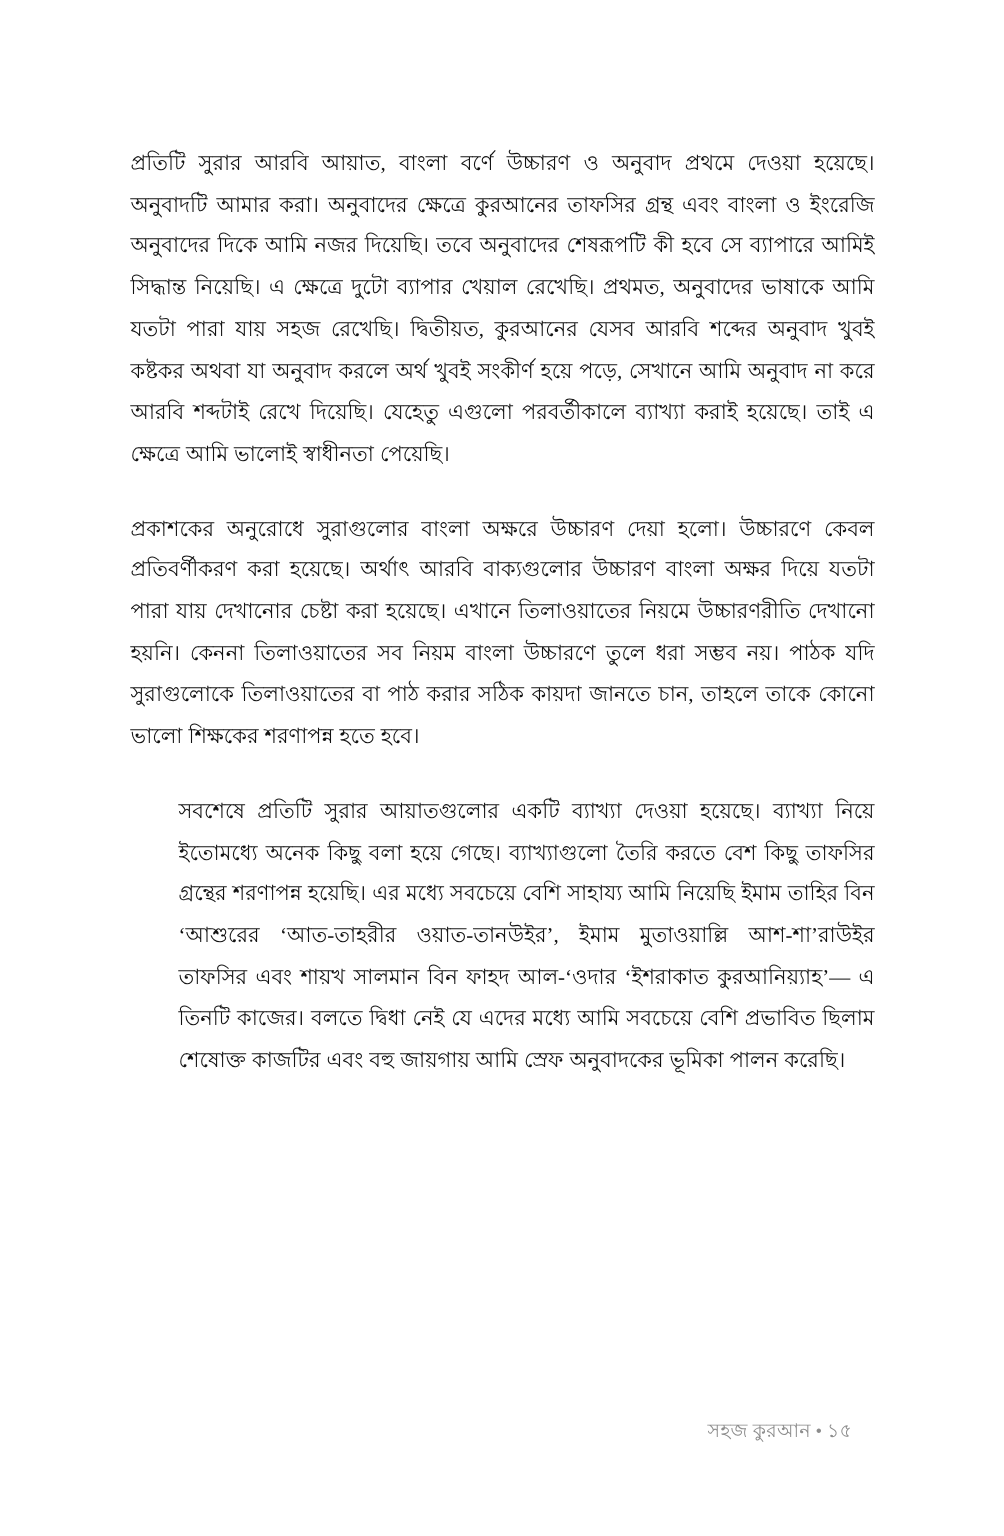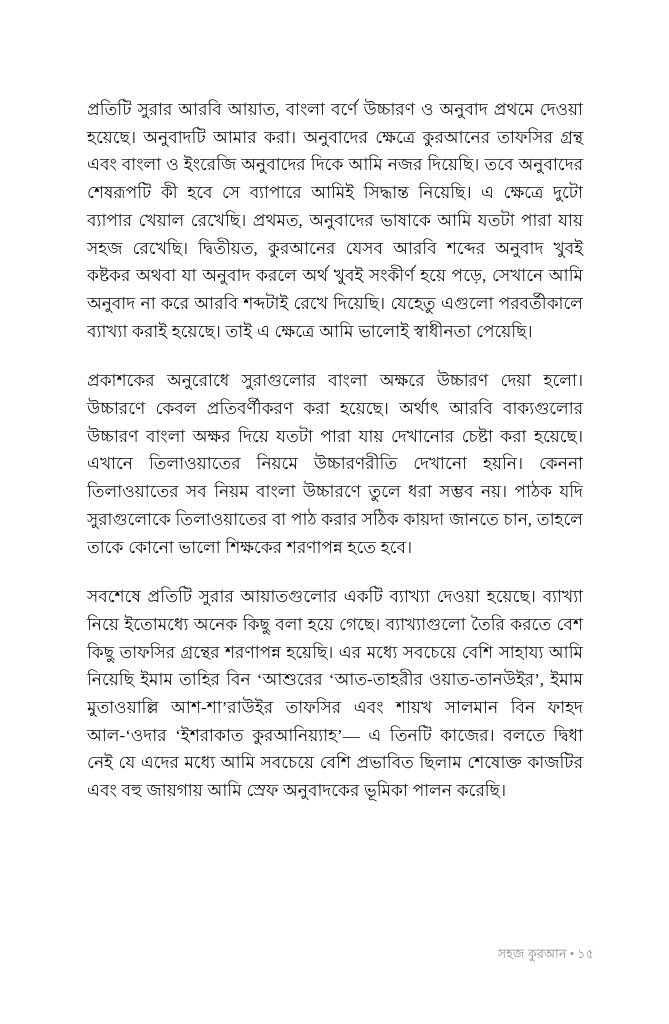--- a/index.html
+++ b/index.html
@@ -23,33 +23,34 @@
     position: absolute;
     left: 87px;
     top: 96px;
     width: 496px;
   }
   .para {
     margin: 0 0 22px 0;
     padding: 0;
     text-align: justify;
     text-justify: inter-word;
-    font-size: 17px;
+    font-size: 14px;
     line-height: 27.7px;
     color: #111111;
     font-family: "Liberation Serif", "DejaVu Serif", serif;
     word-spacing: 0.5px;
     -webkit-font-smoothing: antialiased;
   }
   .para:last-of-type {
     margin-bottom: 0;
+    margin-left: 32px;
   }
   .page-footer {
     position: absolute;
-    left: 98px;
+    left: 72px;
     top: 946px;
     width: 496px;
     text-align: right;
     font-size: 12.6px;
     line-height: 16px;
     color: #8d8d8d;
     font-family: "Liberation Serif", "DejaVu Serif", serif;
     letter-spacing: 0.2px;
   }
   .footer-sep {

